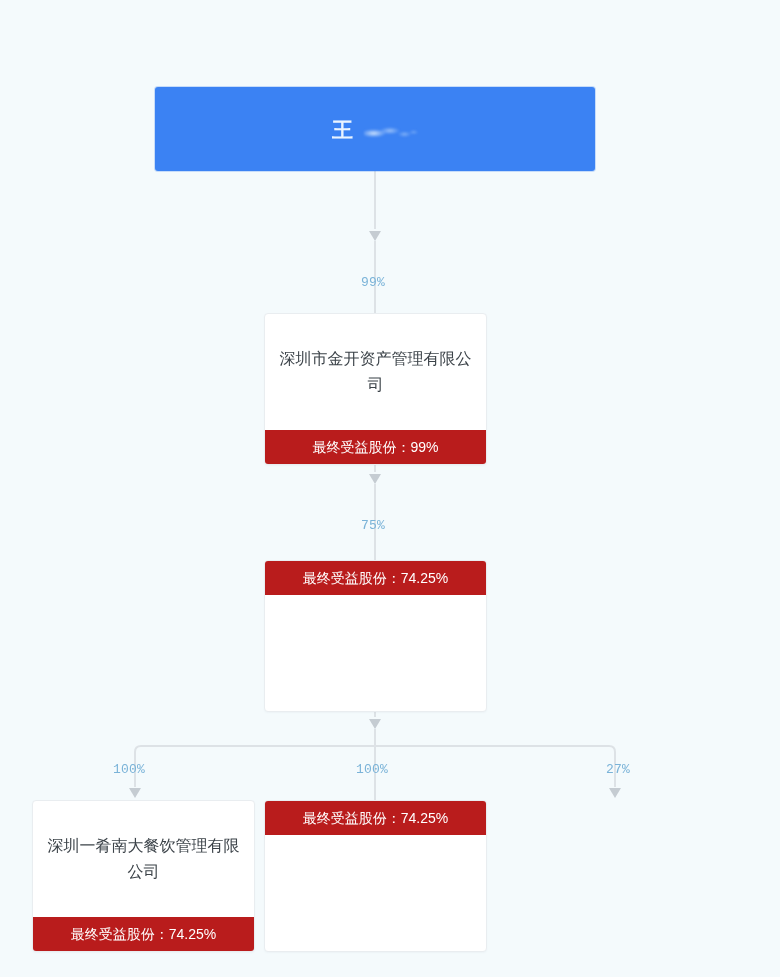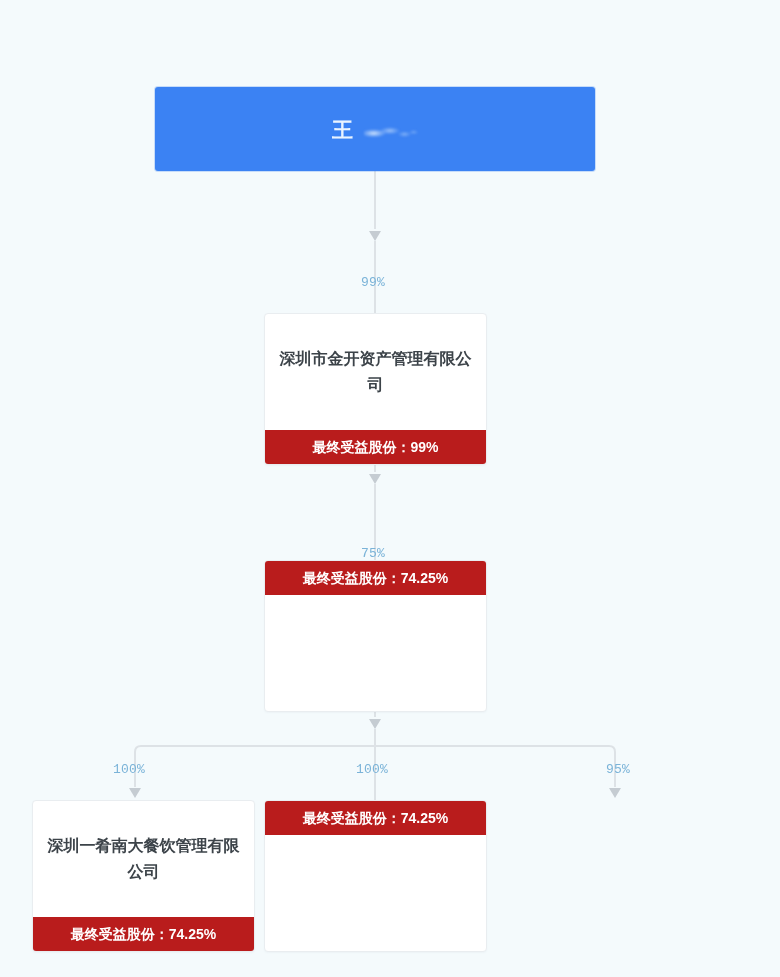--- a/index.html
+++ b/index.html
@@ -90,21 +90,20 @@
   }
 
   
   .node-company {
     background: #ffffff;
     border: 1px solid #e9edf0;
     border-radius: 4px;
     display: flex;
     flex-direction: column;
     box-shadow: 0 1px 2px rgba(120,140,160,.06);
-    font-weight: bold;
   }
   .node-body {
     flex: 1 1 auto;
     display: flex;
     align-items: center;
     justify-content: center;
     padding: 6px 14px;
     box-sizing: border-box;
   }
   .node-title {
@@ -155,27 +154,27 @@
 
     <path d="M129,788 L141,788 L135,798 Z" fill="#c5ccd2"></path>
 
     <line x1="375" y1="746" x2="375" y2="800" stroke="#dde2e6" stroke-width="2"></line>
 
     <path d="M609,788 L621,788 L615,798 Z" fill="#c5ccd2"></path>
   </svg>
 
   <div class="edge-label" style="left:361px; top:275px;">99%</div>
 
-  <div class="edge-label" style="left:361px; top:518px;margin-top:28px;">75%</div>
+  <div class="edge-label" style="left:361px; top:518px;">75%</div>
 
   <div class="edge-label" style="left:113px; top:762px;">100%</div>
 
   <div class="edge-label" style="left:356px; top:762px;">100%</div>
 
-  <div class="edge-label" style="left:606px; top:762px;">95%</div>
+  <div class="edge-label" style="left:606px; top:762px;">27%</div>
 
   <div class="node node-root" style="left:155px; top:87px; width:440px; height:84px;">
     <div class="root-label">
       <span>王</span>
       <span class="root-redacted"></span>
     </div>
   </div>
 
   <div class="node node-company" style="left:264px; top:313px; width:223px; height:152px;">
     <div class="node-body">

